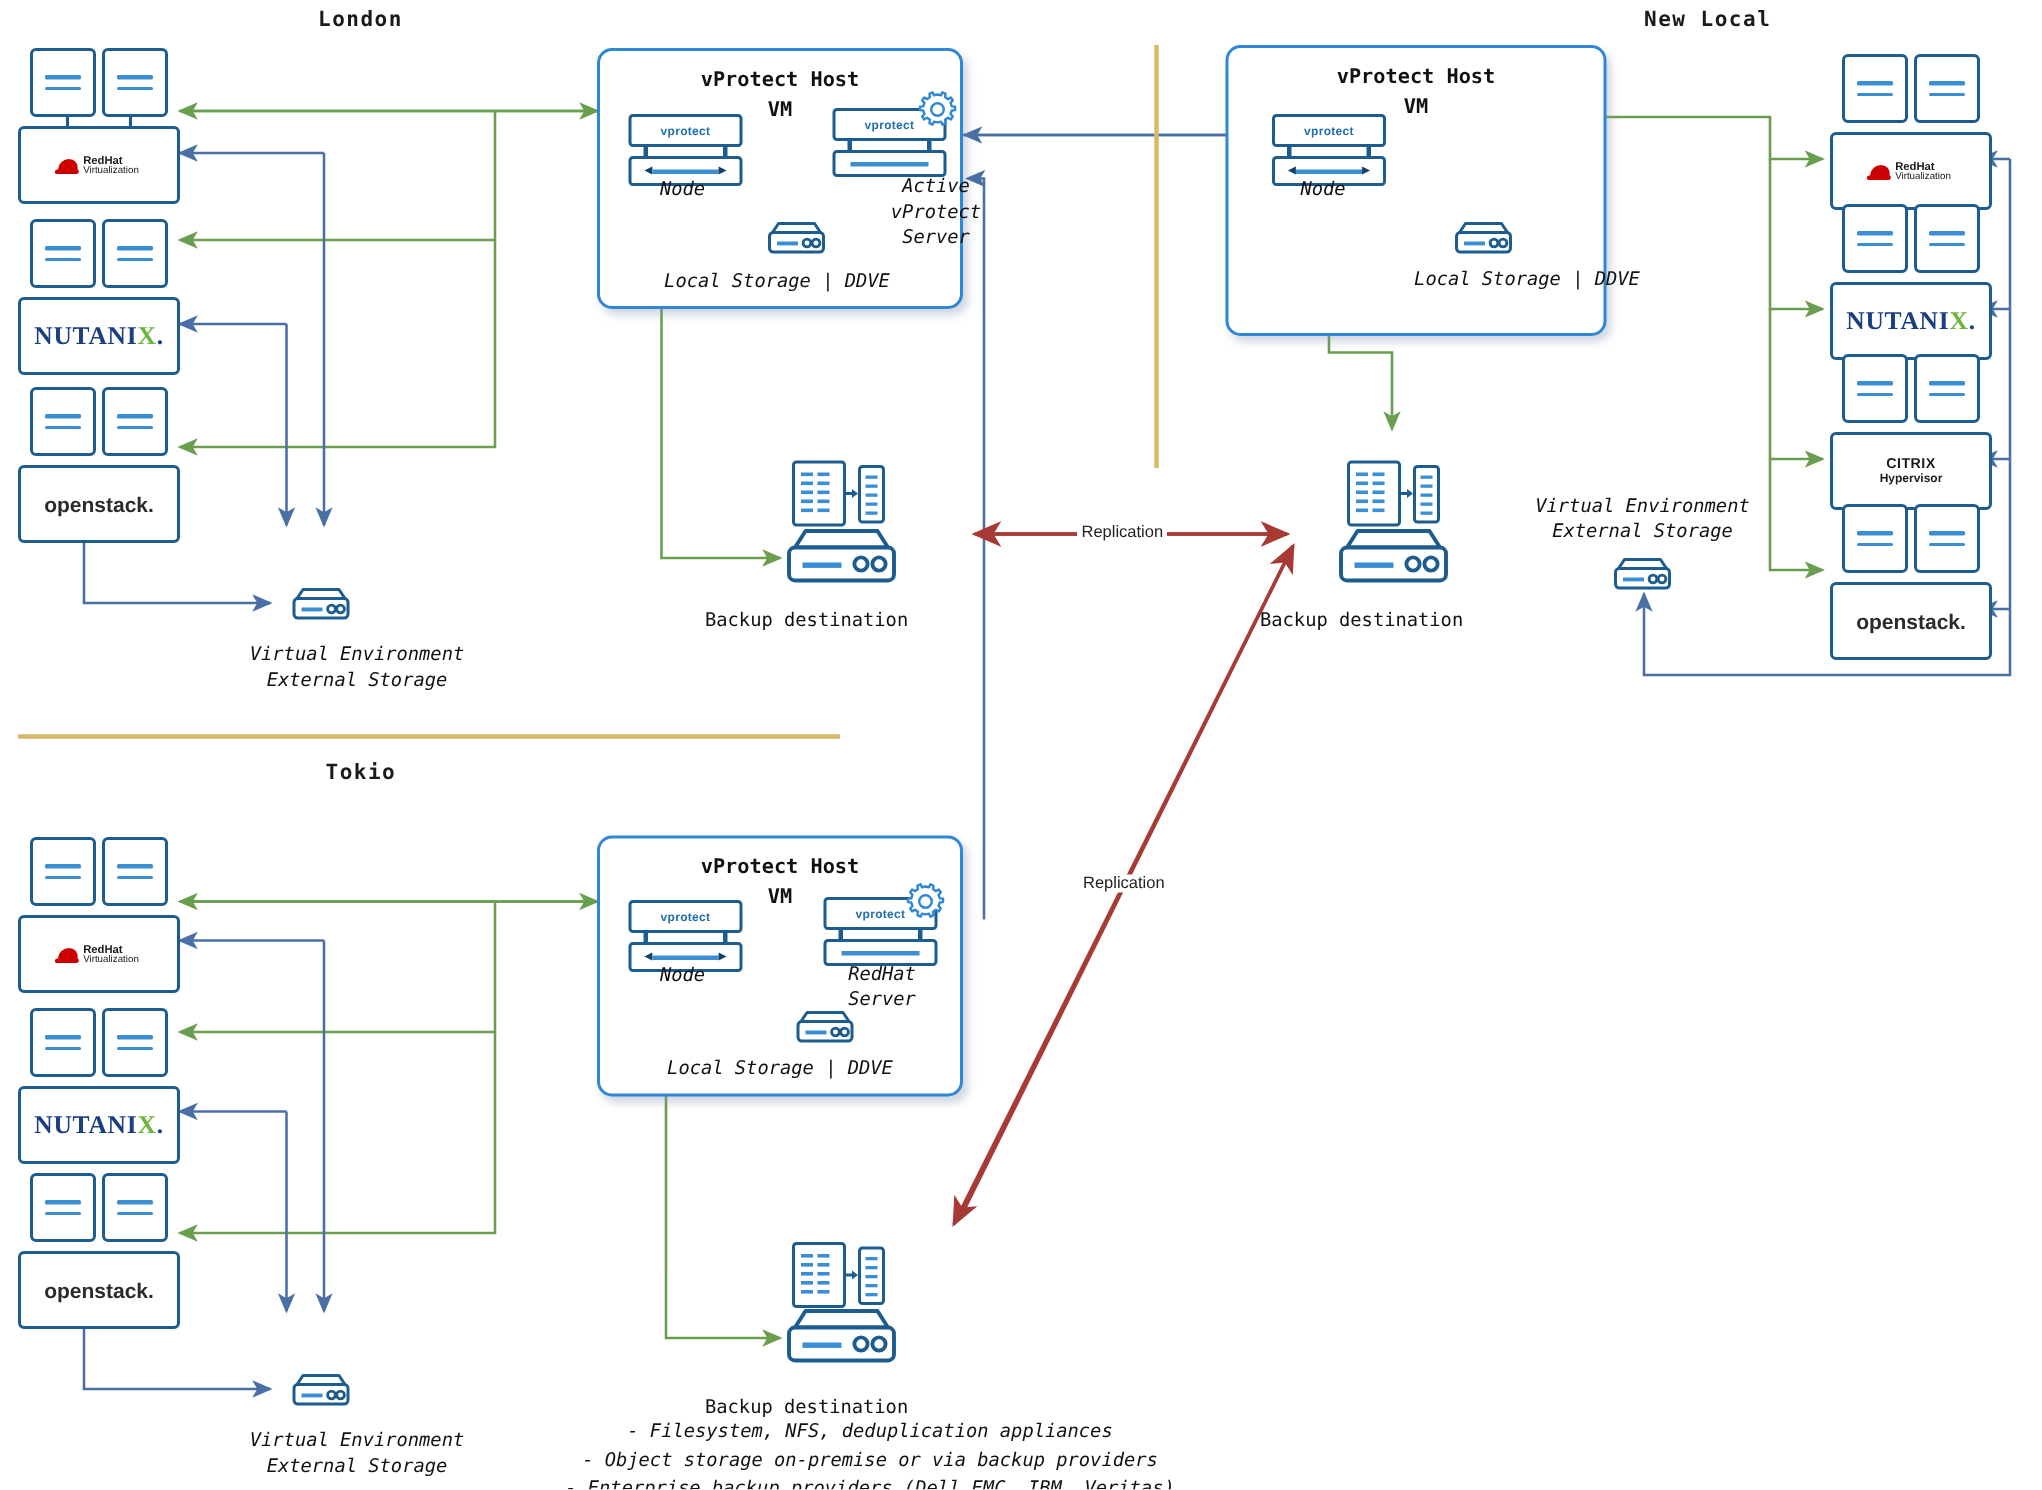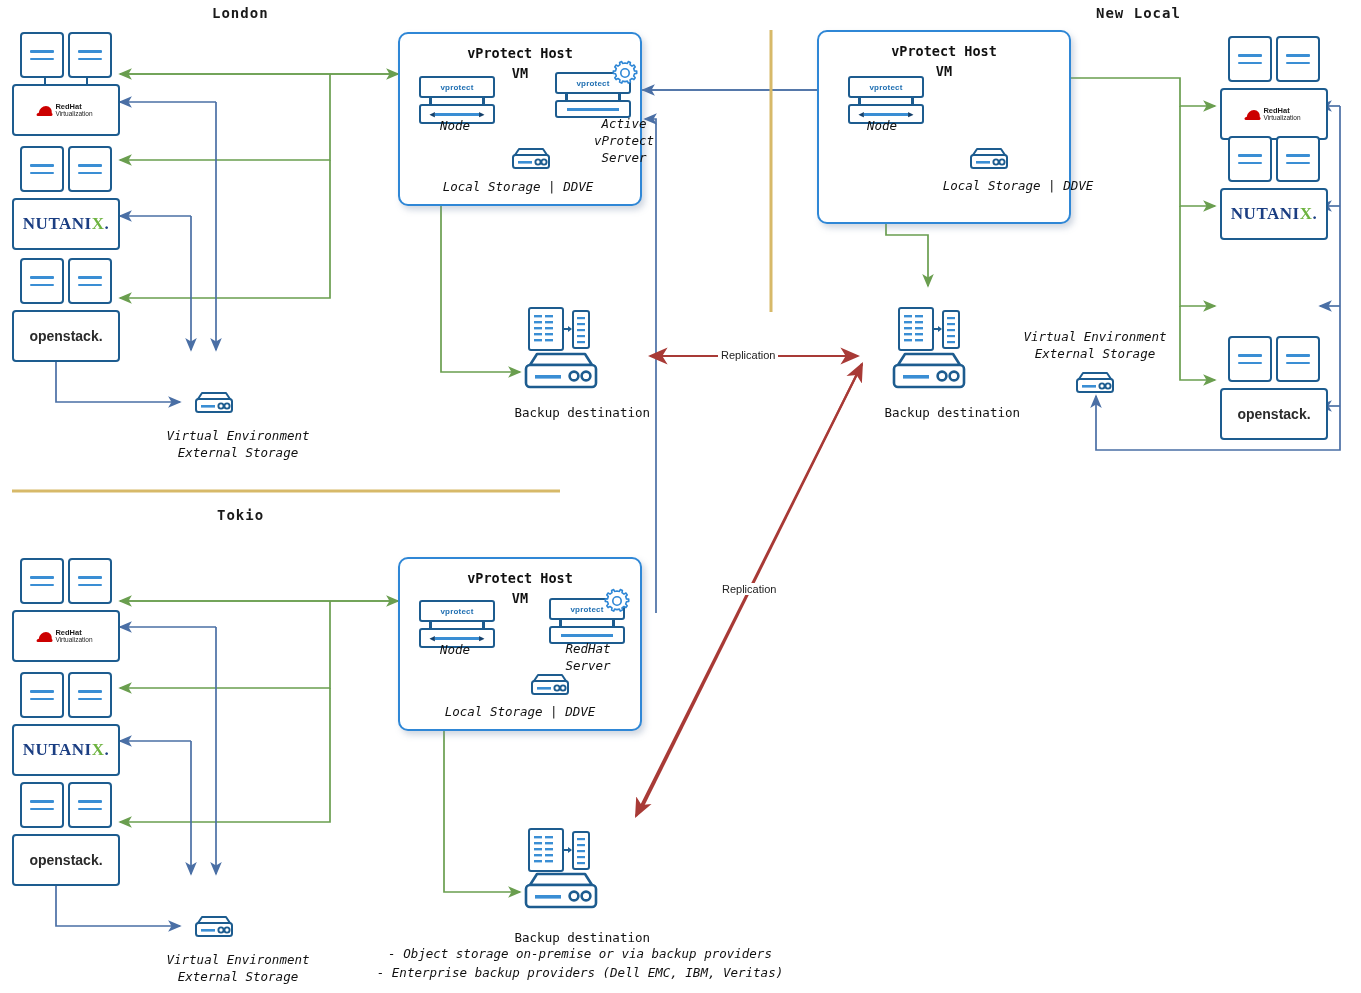--- a/index.html
+++ b/index.html
@@ -55,21 +55,21 @@
   .vp .base .ar{font-size:9px;color:#14406b;line-height:1;}
   .vp .base2{width:72px;height:14px;border:2px solid #1d5c8f;border-radius:3px;background:#fff;
       display:flex;align-items:center;justify-content:center;}
   .vp .base2 .bar{width:52px;height:3px;background:#3a8ed4;}
 
   .gear{position:absolute;width:26px;height:26px;}
 
   .lbl{position:absolute;font-family:"DejaVu Sans Mono","Liberation Mono",monospace;
       font-style:italic;font-size:12.5px;color:#111;text-align:center;line-height:1.35;white-space:nowrap;}
   .lbl-b{position:absolute;font-family:"DejaVu Sans Mono","Liberation Mono",monospace;
-      font-size:12.5px;color:#111;text-align:right;line-height:1.35;white-space:nowrap;}
+      font-size:12.5px;color:#111;text-align:left;line-height:1.35;white-space:nowrap;}
   .replbl{position:absolute;font-family:"Liberation Sans",sans-serif;font-size:11px;color:#222;
       background:#fff;padding:0 3px;white-space:nowrap;}
 
   
   .puck{position:absolute;width:46px;height:26px;}
   .bigpuck{position:absolute;width:86px;height:42px;}
   .dbicon{position:absolute;width:66px;height:50px;}
 
   .footnote{position:absolute;font-family:"DejaVu Sans Mono","Liberation Mono",monospace;
       font-style:italic;font-size:12.5px;color:#111;text-align:center;line-height:1.5;white-space:nowrap;}
@@ -481,20 +481,42 @@
         </div>
       </div>
     <div class="stems">
         <b></b>
         <b></b>
       </div>
     <div class="logobox">
       <span class="logo-nutanix"><span>NUTANI</span><em>X</em><span>.</span></span>
     </div>
   </div>
+  <div class="plat" style="left:1220px;top:236px;">
+    <div class="srvrow">
+        <div class="srv">
+          <i></i>
+          <i></i>
+        </div>
+        <div class="srv">
+          <i></i>
+          <i></i>
+        </div>
+      </div>
+    <div class="stems">
+        <b></b>
+        <b></b>
+      </div>
+    <div class="logobox">
+      <span class="logo-citrix">
+          <span class="c1">CITRIX</span>
+      <span class="c2">Hypervisor</span>
+        </span>
+    </div>
+  </div>
   <div class="plat" style="left:1220px;top:336px;">
     <div class="srvrow">
         <div class="srv">
           <i></i>
           <i></i>
         </div>
         <div class="srv">
           <i></i>
           <i></i>
         </div>
@@ -690,17 +712,18 @@
       <path d="M12,15 L19,4 L67,4 L74,15 Z" fill="#fff" stroke="#1d5c8f" stroke-width="2.6" stroke-linejoin="round"></path>
       <rect x="8" y="15" width="70" height="22" rx="4" fill="#fff" stroke="#1d5c8f" stroke-width="2.6"></rect>
       <rect x="17" y="25" width="26" height="3.6" fill="#3a8ed4"></rect>
       <circle cx="56" cy="26" r="4.4" fill="none" stroke="#1d5c8f" stroke-width="2.6"></circle>
       <circle cx="68" cy="26" r="4.4" fill="none" stroke="#1d5c8f" stroke-width="2.6"></circle>
     </svg>
   </div>
 
   <div class="lbl-b" style="left:470px;top:930px;width:180px;">Backup destination</div>
   <div class="footnote" style="left:180px;top:945px;width:800px;">
+    <div>- Filesystem, NFS, deduplication appliances</div>
     <div>- Object storage on-premise or via backup providers</div>
     <div>- Enterprise backup providers (Dell EMC, IBM, Veritas)</div>
   </div>
 
 </div>
 
 </body></html>

